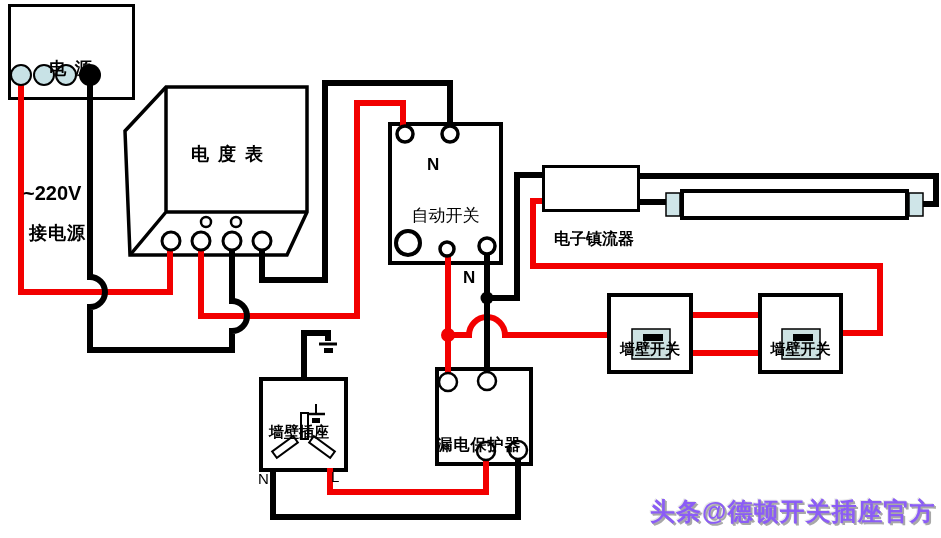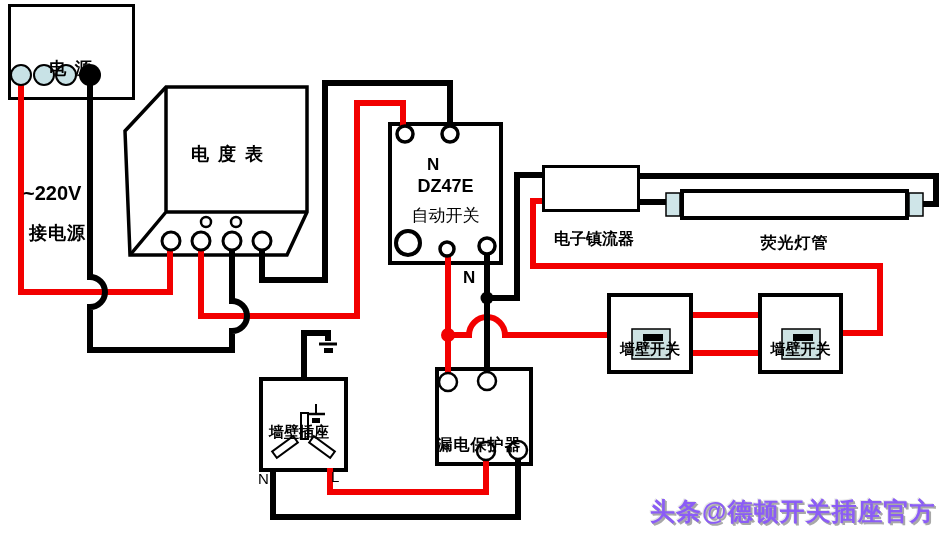--- a/index.html
+++ b/index.html
@@ -110,26 +110,24 @@
     </g>
   </svg>
 
   <div class="lbl ctr" style="left:8px;top:22px;width:127px;font-size:17px;letter-spacing:2px;">电 源</div>
   <div class="lbl" style="left:23px;top:144px;font-size:20px;">~220V</div>
   <div class="lbl" style="left:29px;top:186px;font-size:18px;letter-spacing:1px;">接电源</div>
 
   <div class="lbl ctr" style="left:166px;top:107px;width:124px;font-size:18px;letter-spacing:2px;">电 度 表</div>
 
   <div class="lbl" style="left:427px;top:118px;font-size:17px;">N</div>
-  <div class="lbl ctr" style="left:388px;top:139px;width:115px;font-size:18px;">DZ47E</div>
   <div class="lbl ctr" style="left:388px;top:169px;width:115px;font-size:17px;font-weight:normal;">自动开关</div>
   <div class="lbl" style="left:463px;top:231px;font-size:17px;">N</div>
 
   <div class="lbl ctr" style="left:542px;top:192px;width:104px;font-size:16px;">电子镇流器</div>
-  <div class="lbl ctr" style="left:680px;top:196px;width:229px;font-size:16px;letter-spacing:1px;">荧光灯管</div>
 
   <div class="lbl ctr" style="left:607px;top:303px;width:86px;font-size:15px;">墙壁开关</div>
   <div class="lbl ctr" style="left:758px;top:303px;width:85px;font-size:15px;">墙壁开关</div>
 
   <div class="lbl ctr" style="left:259px;top:386px;width:80px;font-size:15px;">墙壁插座</div>
   <div class="lbl" style="left:258px;top:433px;font-size:15px;font-weight:normal;">N</div>
   <div class="lbl" style="left:331px;top:431px;font-size:15px;font-weight:normal;">L</div>
 
   <div class="lbl ctr" style="left:435px;top:398px;width:88px;font-size:16px;letter-spacing:1px;">漏电保护器</div>
 

